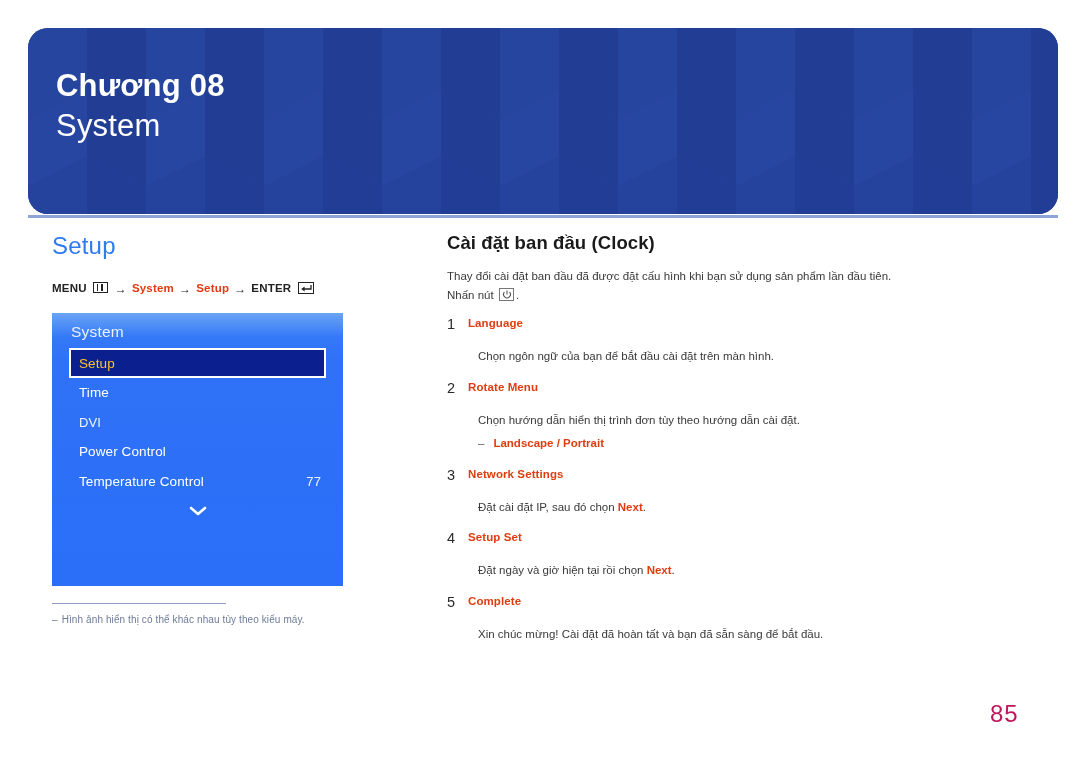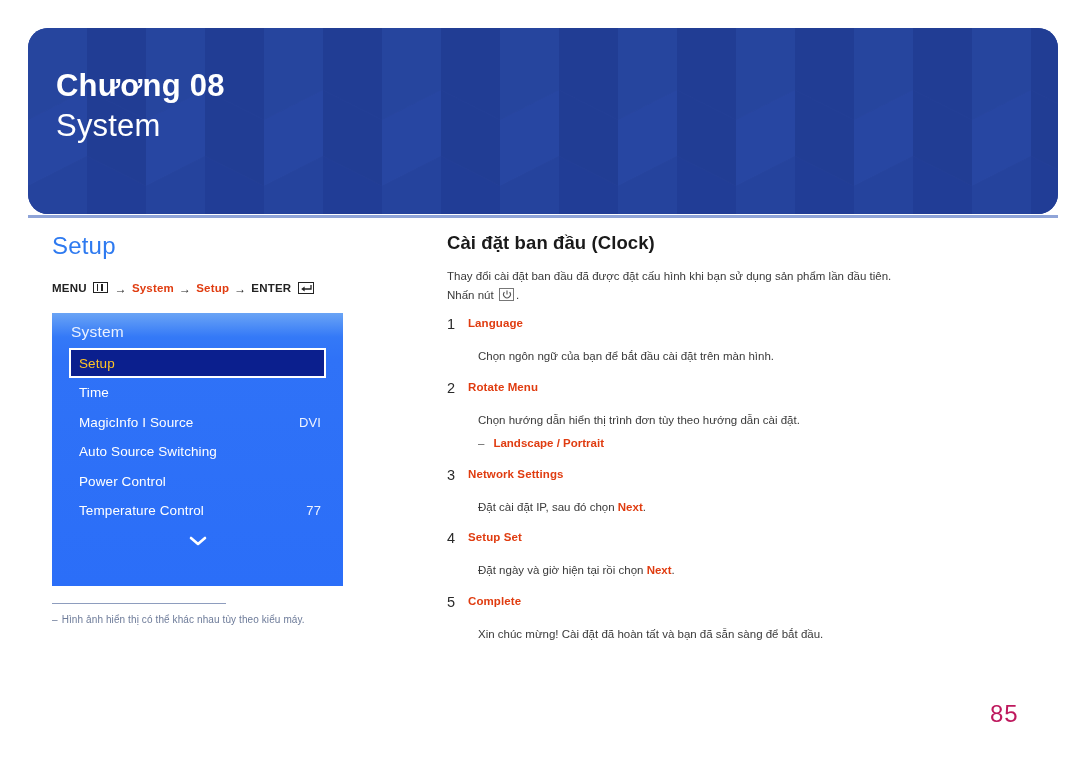--- a/index.html
+++ b/index.html
@@ -324,28 +324,23 @@
       <span class="label">Setup</span>
       <span class="value"></span>
     </div>
 
     <div class="osd-row">
       <span class="label">Time</span>
       <span class="value"></span>
     </div>
 
     <div class="osd-row">
-      <span class="label">MagicInfo I Source</span>
       <span class="value">DVI</span>
     </div>
 
-    <div class="osd-row">
-      <span class="label">Auto Source Switching</span>
-      <span class="value"></span>
-    </div>
 
     <div class="osd-row">
       <span class="label">Power Control</span>
       <span class="value"></span>
     </div>
 
 
     <div class="osd-row">
       <span class="label">Temperature Control</span>
       <span class="value">77</span>

